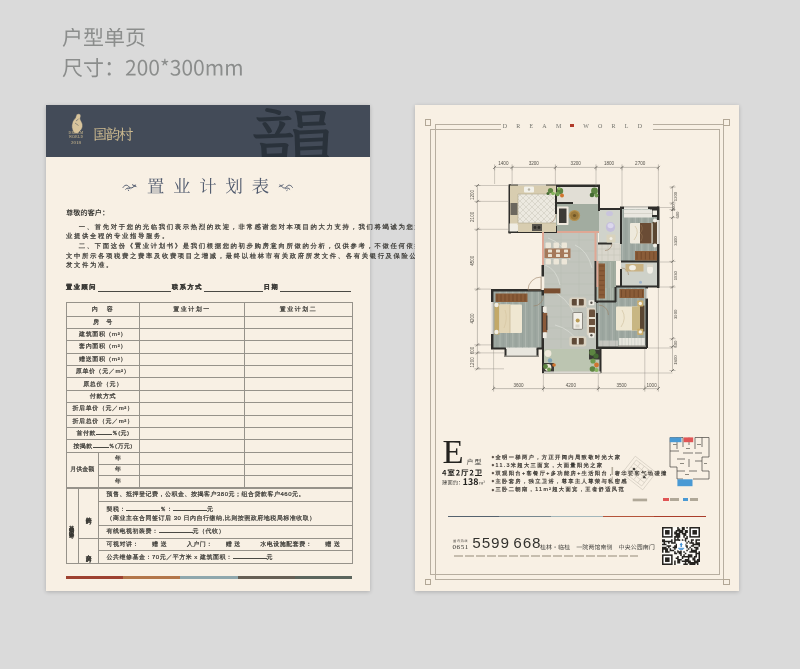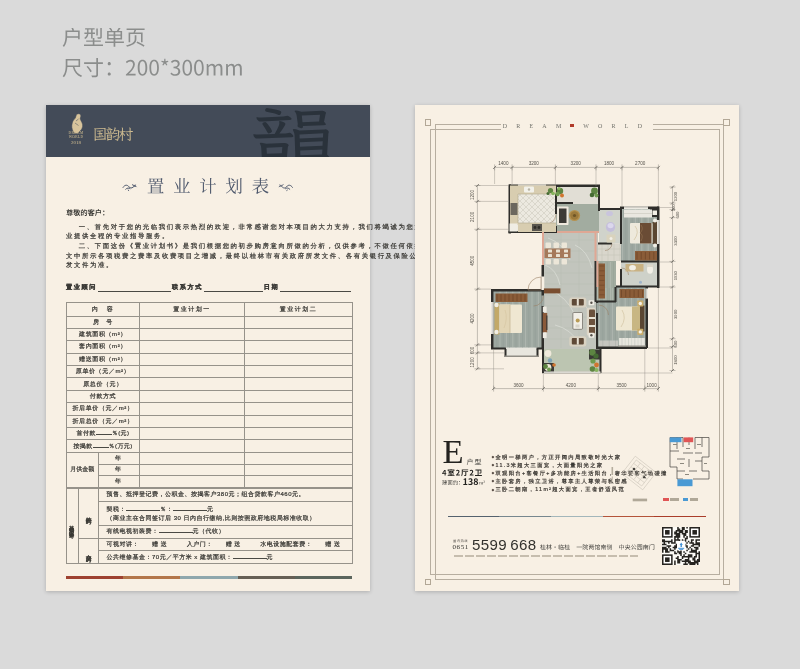--- a/index.html
+++ b/index.html
@@ -826,21 +826,21 @@
       <div style="flex:1;background:#b4543a"></div>
       <div style="flex:1;background:#aa3d2a"></div>
 </div>
 
 <svg class="ab" style="left:38px;top:434.2px" width="20" height="5" viewBox="0 0 20 5">
       <path transform="translate(0,3)" d="M2.1 -2.4H2.6V-2.1H2.1ZM1.3 -2.4H1.9V-2.1H1.3ZM0.6 -2.4H1.1V-2.1H0.6ZM0.6 -1.4V-0H0.2V0.2H3V-0H2.6V-1.4H1.6L1.6 -1.6H3V-1.7H1.7L1.7 -1.9H2.9V-2.6H0.4V-1.9H1.5L1.4 -1.7H0.2V-1.6H1.4L1.4 -1.4ZM0.8 -0V-0.2H2.3V-0ZM0.8 -0.9H2.3V-0.7H0.8ZM0.8 -1V-1.2H2.3V-1ZM0.8 -0.6H2.3V-0.4H0.8Z M4.2 -2.5C4.3 -2.3 4.5 -2.1 4.6 -2L4.8 -2.2C4.7 -2.3 4.5 -2.5 4.3 -2.6ZM3.9 -1.7V-1.5H4.4V-0.4C4.4 -0.2 4.3 -0.1 4.2 -0.1C4.3 -0 4.3 0.1 4.4 0.1C4.4 0.1 4.5 -0 5 -0.4C5 -0.5 5 -0.5 5 -0.6L4.6 -0.4V-1.7ZM5.4 -2.7C5.3 -2.3 5.1 -1.9 4.8 -1.6C4.9 -1.6 5 -1.5 5 -1.5C5.1 -1.6 5.3 -1.8 5.4 -2H6.6C6.5 -0.6 6.5 -0.1 6.4 -0C6.3 0 6.3 0 6.2 0C6.2 0 6 0 5.8 0C5.8 0.1 5.9 0.2 5.9 0.2C6 0.2 6.2 0.2 6.3 0.2C6.4 0.2 6.5 0.2 6.6 0.1C6.7 -0.1 6.8 -0.6 6.8 -2.1C6.8 -2.1 6.8 -2.2 6.8 -2.2H5.5C5.6 -2.3 5.6 -2.5 5.7 -2.6ZM6 -0.9V-0.6H5.4V-0.9ZM6 -1.1H5.4V-1.5H6ZM5.2 -1.7V-0.2H5.4V-0.4H6.2V-1.7Z M8.7 -0.4C8.7 -0.2 8.8 0.1 8.8 0.2L9 0.2C9 0.1 9 -0.2 8.9 -0.4ZM9.4 -0.4C9.4 -0.2 9.5 0.1 9.6 0.2L9.8 0.2C9.8 0 9.7 -0.2 9.6 -0.4ZM10 -0.4C10.2 -0.2 10.4 0.1 10.4 0.3L10.7 0.2C10.6 -0 10.4 -0.3 10.2 -0.5ZM8.2 -0.4C8.1 -0.2 7.9 0 7.7 0.2L8 0.3C8.1 0.1 8.3 -0.2 8.4 -0.4ZM8.3 -2.7V-2.2H7.8V-2H8.3V-1.5L7.7 -1.4L7.8 -1.2L8.3 -1.3V-0.8C8.3 -0.8 8.3 -0.8 8.2 -0.8C8.2 -0.8 8.1 -0.7 7.9 -0.8C7.9 -0.7 8 -0.6 8 -0.5C8.2 -0.5 8.3 -0.5 8.4 -0.6C8.5 -0.6 8.5 -0.7 8.5 -0.8V-1.4L8.9 -1.5L8.9 -1.7L8.5 -1.6V-2H8.9V-2.2H8.5V-2.7ZM9.4 -2.7 9.4 -2.2H9V-2H9.4C9.4 -1.8 9.4 -1.6 9.3 -1.5L9.1 -1.6L8.9 -1.5C9 -1.4 9.2 -1.3 9.3 -1.3C9.2 -1 9 -0.8 8.8 -0.7C8.8 -0.7 8.9 -0.6 8.9 -0.5C9.2 -0.7 9.4 -0.9 9.5 -1.1C9.6 -1 9.8 -0.9 9.8 -0.8L10 -1C9.9 -1.1 9.7 -1.2 9.5 -1.3C9.6 -1.5 9.6 -1.8 9.6 -2H10.1C10 -1.1 10 -0.5 10.4 -0.5C10.6 -0.5 10.7 -0.6 10.7 -1C10.7 -1 10.6 -1 10.5 -1.1C10.5 -0.8 10.5 -0.7 10.4 -0.7C10.3 -0.7 10.3 -1.2 10.3 -2.2H9.6L9.6 -2.7Z M11.6 -0.2 11.6 0.1C11.9 -0 12.3 -0.1 12.7 -0.3L12.6 -0.5C12.2 -0.3 11.8 -0.2 11.6 -0.2ZM13.7 -2.5C13.8 -2.4 14 -2.3 14.1 -2.2L14.3 -2.4C14.2 -2.4 14 -2.6 13.8 -2.6ZM11.6 -1.4C11.7 -1.4 11.8 -1.4 12.1 -1.4C12 -1.2 11.9 -1.1 11.8 -1C11.7 -0.9 11.6 -0.8 11.6 -0.8C11.6 -0.7 11.6 -0.6 11.6 -0.6C11.7 -0.6 11.8 -0.7 12.6 -0.8C12.6 -0.9 12.6 -1 12.6 -1L12 -0.9C12.2 -1.2 12.5 -1.5 12.7 -1.9L12.5 -2C12.4 -1.9 12.4 -1.8 12.3 -1.7L11.9 -1.6C12.1 -1.9 12.3 -2.2 12.4 -2.6L12.2 -2.7C12 -2.3 11.8 -1.9 11.7 -1.8C11.7 -1.7 11.6 -1.6 11.6 -1.6C11.6 -1.5 11.6 -1.4 11.6 -1.4ZM14.2 -1.1C14.1 -0.9 13.9 -0.7 13.7 -0.6C13.7 -0.7 13.6 -0.9 13.6 -1.2L14.4 -1.3L14.4 -1.5L13.6 -1.4C13.6 -1.5 13.5 -1.7 13.5 -1.8L14.3 -1.9L14.3 -2.1L13.5 -2C13.5 -2.2 13.5 -2.5 13.5 -2.7H13.3C13.3 -2.5 13.3 -2.2 13.3 -2L12.8 -1.9L12.8 -1.7L13.3 -1.8C13.3 -1.6 13.3 -1.5 13.3 -1.3L12.7 -1.2L12.8 -1L13.4 -1.1C13.4 -0.9 13.5 -0.6 13.5 -0.4C13.3 -0.2 12.9 -0.1 12.6 0C12.7 0.1 12.7 0.1 12.8 0.2C13.1 0.1 13.4 -0 13.6 -0.2C13.7 0.1 13.9 0.2 14.1 0.2C14.4 0.2 14.4 0.1 14.5 -0.2C14.4 -0.2 14.4 -0.3 14.3 -0.3C14.3 -0.1 14.3 0 14.2 0C14 0 13.9 -0.1 13.8 -0.4C14.1 -0.5 14.3 -0.8 14.4 -1Z" fill="#4a4540"></path>
     </svg>
 
 <div class="ab" style="left:37.5px;top:437.8px;font-family:'Liberation Serif',serif;font-size:7px;color:#33322e;letter-spacing:0.6px">0651</div>
 
-<div class="ab" style="left:57px;top:432.3px;font-family:Liberation Sans, sans-serif;font-size:15.1px;color:#33322e;letter-spacing:0.35px;line-height:15px">5599 668</div>
+<div class="ab" style="left:57px;top:432.3px;font-family:Liberation Mono, monospace;font-size:15.1px;color:#33322e;letter-spacing:0.35px;line-height:15px">5599 668</div>
 
 <svg class="ab" style="left:125px;top:438.6px" width="160" height="9" viewBox="0 0 160 9">
       <path transform="translate(0,5.3)" d="M1.1 -5V-3.8H0.3V-3.4H1.1C0.9 -2.6 0.5 -1.7 0.1 -1.2C0.2 -1.1 0.3 -0.9 0.4 -0.7C0.6 -1.1 0.9 -1.8 1.1 -2.4V0.5H1.5V-2.6C1.7 -2.3 1.9 -2 1.9 -1.8L2.2 -2.1C2.1 -2.3 1.7 -3 1.5 -3.2V-3.4H2.2V-3.8H1.5V-5ZM3.7 -4.9V-4.1H2.4V-3.7H3.7V-2.9H2.2V-2.5H5.6V-2.9H4.1V-3.7H5.3V-4.1H4.1V-4.9ZM3.7 -2.2V-1.6H2.3V-1.1H3.7V-0.2H1.9V0.2H5.7V-0.2H4.1V-1.1H5.4V-1.6H4.1V-2.2Z M10 -5V-3.7H9V-3.3H9.9C9.7 -2.3 9.1 -1.3 8.5 -0.8C8.6 -0.7 8.8 -0.5 8.8 -0.4C9.3 -0.9 9.7 -1.6 10 -2.4V0.5H10.5V-2.5C10.7 -1.7 11.1 -1 11.4 -0.5C11.5 -0.6 11.7 -0.8 11.8 -0.9C11.3 -1.4 10.8 -2.3 10.6 -3.3H11.6V-3.7H10.5V-5ZM7.4 -5V-3.7H6.4V-3.3H7.4C7.1 -2.4 6.7 -1.5 6.2 -1C6.3 -0.9 6.4 -0.7 6.5 -0.6C6.8 -1 7.2 -1.7 7.4 -2.4V0.5H7.9V-2.6C8.1 -2.3 8.4 -1.9 8.5 -1.7L8.8 -2C8.7 -2.2 8.1 -3 7.9 -3.1V-3.3H8.7V-3.7H7.9V-5Z M15.1 -2.9C14.7 -2.9 14.4 -2.6 14.4 -2.2C14.4 -1.9 14.7 -1.6 15.1 -1.6C15.4 -1.6 15.7 -1.9 15.7 -2.2C15.7 -2.6 15.4 -2.9 15.1 -2.9Z M18.7 -4.2V-0.3H19.1V-4.2ZM19.6 -4.9V0.4H20.1V-4.9ZM21.6 -3.4C21.9 -3.1 22.4 -2.7 22.6 -2.4L22.9 -2.8C22.7 -3 22.2 -3.4 21.9 -3.6ZM21.3 -5C21 -4.2 20.7 -3.4 20.2 -2.9C20.3 -2.8 20.5 -2.7 20.6 -2.7C20.9 -3 21.1 -3.4 21.3 -3.8H23.8V-4.3H21.5C21.6 -4.5 21.6 -4.7 21.7 -4.9ZM21.9 -0.3H21.1V-1.8H21.9ZM22.3 -0.3V-1.8H23.2V-0.3ZM20.7 -2.2V0.5H21.1V0.2H23.2V0.4H23.6V-2.2Z M25.3 -5V-3.8H24.5V-3.4H25.3C25.1 -2.6 24.7 -1.7 24.3 -1.2C24.4 -1.1 24.5 -0.9 24.6 -0.7C24.8 -1.1 25.1 -1.8 25.3 -2.4V0.5H25.7V-2.6C25.9 -2.3 26.1 -2 26.1 -1.8L26.4 -2.1C26.3 -2.3 25.9 -3 25.7 -3.2V-3.4H26.4V-3.8H25.7V-5ZM27.9 -4.9V-4.1H26.6V-3.7H27.9V-2.9H26.4V-2.5H29.8V-2.9H28.3V-3.7H29.5V-4.1H28.3V-4.9ZM27.9 -2.2V-1.6H26.5V-1.1H27.9V-0.2H26.1V0.2H29.9V-0.2H28.3V-1.1H29.6V-1.6H28.3V-2.2Z M36.6 -2.5V-2.1H42V-2.5Z M45.1 -3.2V-2.8H47.5V-3.2ZM44.6 -2.1V-1.7H45.5C45.4 -0.8 45.1 -0.2 44.1 0.1C44.2 0.2 44.3 0.4 44.4 0.5C45.5 0.1 45.8 -0.6 45.9 -1.7H46.5V-0.2C46.5 0.3 46.6 0.4 47 0.4C47.1 0.4 47.5 0.4 47.6 0.4C47.9 0.4 48 0.2 48.1 -0.6C47.9 -0.6 47.8 -0.7 47.7 -0.7C47.7 -0.1 47.6 0 47.5 0C47.4 0 47.1 0 47.1 0C47 0 46.9 -0 46.9 -0.2V-1.7H48V-2.1ZM45.8 -4.9C45.9 -4.7 46 -4.4 46.1 -4.2H44.6V-3.2H45V-3.8H47.5V-3.2H47.9V-4.2H46.5L46.6 -4.3C46.5 -4.5 46.4 -4.8 46.2 -5ZM42.8 -4.7V0.5H43.2V-4.3H44C43.9 -3.9 43.7 -3.4 43.5 -3C43.9 -2.5 44.1 -2.1 44.1 -1.8C44.1 -1.6 44 -1.4 43.9 -1.4C43.9 -1.3 43.8 -1.3 43.7 -1.3C43.7 -1.3 43.5 -1.3 43.4 -1.3C43.5 -1.2 43.5 -1 43.5 -0.9C43.6 -0.9 43.8 -0.9 43.9 -0.9C44 -0.9 44.1 -1 44.2 -1C44.4 -1.2 44.5 -1.4 44.5 -1.7C44.5 -2.1 44.4 -2.5 43.9 -3C44.1 -3.5 44.3 -4.1 44.5 -4.6L44.2 -4.7L44.2 -4.7Z M49 -3.3V0.5H49.4V-2.9H50.4C50.3 -2.2 50.2 -1.3 49.5 -0.7C49.6 -0.6 49.8 -0.5 49.8 -0.4C50.2 -0.8 50.5 -1.3 50.6 -1.8C50.8 -1.5 51 -1.3 51.1 -1.1L51.4 -1.4C51.2 -1.7 51 -2 50.7 -2.3C50.8 -2.5 50.8 -2.7 50.8 -2.9H51.9C51.8 -2.2 51.7 -1.3 51 -0.7C51.1 -0.6 51.3 -0.5 51.3 -0.4C51.8 -0.8 52 -1.3 52.1 -1.8C52.5 -1.4 52.8 -1 52.9 -0.7L53.2 -1C53 -1.4 52.6 -1.9 52.2 -2.3C52.3 -2.5 52.3 -2.7 52.3 -2.9H53.3V-0.1C53.3 0 53.2 0 53.1 0C53 0 52.6 0 52.2 0C52.3 0.2 52.3 0.3 52.3 0.5C52.9 0.5 53.2 0.5 53.4 0.4C53.7 0.3 53.7 0.2 53.7 -0.1V-3.3H52.3V-4.1H54V-4.5H48.8V-4.1H50.4V-3.3ZM50.8 -4.1H51.9V-3.3H50.8Z M58.1 -4.8C58.2 -4.7 58.3 -4.4 58.3 -4.3H56.9V-3.3H57.2V0.5H57.6V0.2H59.4V0.4H59.8V-1.4H57.6V-1.9H59.5V-3.4H57.3V-3.9H59.6V-3.3H60V-4.3H58.5L58.8 -4.4C58.8 -4.5 58.6 -4.8 58.5 -5ZM57.6 -0.2V-1H59.4V-0.2ZM57.6 -3H59.1V-2.3H57.6ZM55.3 -4.9C55.2 -4.1 55 -3.2 54.7 -2.7C54.8 -2.6 54.9 -2.4 55 -2.4C55.2 -2.7 55.4 -3.2 55.5 -3.6H56.3C56.2 -3.4 56.1 -3.1 56 -2.8L56.3 -2.7C56.5 -3 56.7 -3.5 56.8 -4L56.5 -4.1L56.4 -4H55.6C55.7 -4.3 55.7 -4.6 55.7 -4.9ZM55.4 0.4C55.5 0.3 55.6 0.2 56.7 -0.6C56.7 -0.7 56.6 -0.9 56.6 -1L55.9 -0.5V-2.8H55.5V-0.5C55.5 -0.2 55.3 0 55.1 0.1C55.2 0.2 55.4 0.3 55.4 0.4Z M62.4 -2.7C62.5 -2.5 62.7 -2.2 62.7 -2L63.1 -2.1C63 -2.3 62.9 -2.6 62.7 -2.8ZM63.2 -5V-4.4H60.9V-3.9H63.2V-3.3H61.2V0.5H61.6V-2.9H65.3V-0C65.3 0 65.3 0.1 65.2 0.1C65.1 0.1 64.7 0.1 64.3 0.1C64.4 0.2 64.4 0.4 64.5 0.5C65 0.5 65.3 0.5 65.5 0.4C65.7 0.3 65.7 0.2 65.7 -0V-3.3H63.7V-3.9H66.1V-4.4H63.7V-5ZM64.2 -2.8C64.1 -2.6 63.9 -2.2 63.8 -2H62.1V-1.6H63.2V-1H61.9V-0.7H63.2V0.4H63.6V-0.7H65V-1H63.6V-1.6H64.9V-2H64.1C64.3 -2.2 64.4 -2.5 64.6 -2.7Z M69.4 -0.6C69.7 -0.3 70 0.1 70.1 0.4L70.4 0.2C70.3 -0.1 69.9 -0.5 69.6 -0.8ZM68.3 -4.6V-0.9H68.6V-4.2H69.9V-0.9H70.3V-4.6ZM71.6 -4.9V-0C71.6 0 71.6 0.1 71.5 0.1C71.4 0.1 71.2 0.1 70.9 0.1C71 0.2 71 0.3 71 0.5C71.4 0.5 71.7 0.4 71.8 0.4C71.9 0.3 72 0.2 72 -0V-4.9ZM70.8 -4.4V-0.9H71.1V-4.4ZM69.1 -3.8V-1.8C69.1 -1.1 69 -0.3 68.1 0.2C68.2 0.3 68.3 0.4 68.3 0.5C69.3 -0.1 69.4 -1 69.4 -1.8V-3.8ZM67.7 -5C67.5 -4 67.1 -3.1 66.7 -2.5C66.8 -2.4 66.9 -2.2 66.9 -2.1C67.1 -2.3 67.2 -2.6 67.4 -2.9V0.5H67.7V-3.7C67.9 -4.1 68 -4.5 68.1 -4.9Z M81.4 -5V-3.9H79.2V-1.1H79.7V-1.5H81.4V0.5H81.8V-1.5H83.5V-1.1H84V-3.9H81.8V-5ZM79.7 -1.9V-3.5H81.4V-1.9ZM83.5 -1.9H81.8V-3.5H83.5Z M87.4 -5V-4.1H85.7V-2.2H85V-1.8H87.2C86.9 -1 86.3 -0.4 85 0.1C85 0.2 85.2 0.4 85.2 0.5C86.7 -0 87.4 -0.8 87.7 -1.6C88.1 -0.5 88.9 0.2 90.1 0.5C90.2 0.3 90.3 0.2 90.4 0.1C89.2 -0.2 88.5 -0.8 88.1 -1.8H90.3V-2.2H89.7V-4.1H87.8V-5ZM86.1 -2.2V-3.7H87.4V-3.1C87.4 -2.8 87.4 -2.5 87.3 -2.2ZM89.2 -2.2H87.8C87.8 -2.5 87.8 -2.8 87.8 -3.1V-3.7H89.2Z M92.7 -4.8C92.3 -3.9 91.7 -3.1 91.1 -2.5C91.2 -2.5 91.4 -2.3 91.5 -2.2C92.1 -2.8 92.7 -3.7 93.1 -4.7ZM94.7 -4.8 94.2 -4.7C94.7 -3.8 95.4 -2.8 96.1 -2.2C96.2 -2.3 96.3 -2.5 96.4 -2.6C95.8 -3.1 95.1 -4 94.7 -4.8ZM91.7 0.1C91.9 0 92.2 -0 95.4 -0.2C95.5 0 95.7 0.2 95.8 0.4L96.2 0.2C95.9 -0.3 95.3 -1.2 94.8 -1.8L94.4 -1.6C94.6 -1.3 94.8 -1 95.1 -0.6L92.3 -0.5C92.9 -1.2 93.5 -2.1 94 -3L93.5 -3.2C93 -2.2 92.3 -1.1 92.1 -0.9C91.8 -0.6 91.7 -0.4 91.5 -0.4C91.6 -0.3 91.7 -0 91.7 0.1Z M98.3 -3.7V-3.3H101.2V-3.7ZM98 -2.7V-2.3H98.9C98.9 -1.4 98.7 -1 97.9 -0.7C98 -0.6 98.1 -0.5 98.1 -0.4C99 -0.7 99.3 -1.3 99.3 -2.3H100V-1.1C100 -0.7 100.1 -0.6 100.5 -0.6C100.6 -0.6 101 -0.6 101.1 -0.6C101.4 -0.6 101.5 -0.7 101.6 -1.4C101.5 -1.4 101.3 -1.5 101.2 -1.5C101.2 -1 101.2 -0.9 101 -0.9C101 -0.9 100.6 -0.9 100.6 -0.9C100.4 -0.9 100.4 -0.9 100.4 -1.1V-2.3H101.5V-2.7ZM97.3 -4.7V0.5H97.7V0.2H101.8V0.5H102.2V-4.7ZM97.7 -0.2V-4.3H101.8V-0.2Z M104.7 -2.7C104.9 -2.5 105 -2.2 105.1 -2L105.4 -2.1C105.4 -2.3 105.2 -2.6 105.1 -2.8ZM105.6 -5V-4.4H103.2V-3.9H105.6V-3.3H103.5V0.5H104V-2.9H107.6V-0C107.6 0 107.6 0.1 107.5 0.1C107.4 0.1 107 0.1 106.7 0.1C106.7 0.2 106.8 0.4 106.8 0.5C107.3 0.5 107.6 0.5 107.8 0.4C108 0.3 108.1 0.2 108.1 -0V-3.3H106V-3.9H108.4V-4.4H106V-5ZM106.5 -2.8C106.4 -2.6 106.2 -2.2 106.1 -2H104.4V-1.6H105.6V-1H104.3V-0.7H105.6V0.4H106V-0.7H107.3V-1H106V-1.6H107.2V-2H106.5C106.6 -2.2 106.8 -2.5 106.9 -2.7Z M109.6 -4.7C110 -4.4 110.3 -3.9 110.5 -3.6L110.8 -3.9C110.7 -4.2 110.3 -4.6 110 -5ZM109.4 -3.8V0.5H109.9V-3.8ZM111 -4.7V-4.3H113.8V-0.1C113.8 0 113.8 0 113.7 0C113.6 0 113.1 0 112.7 0C112.8 0.2 112.8 0.3 112.9 0.5C113.4 0.5 113.8 0.5 114 0.4C114.2 0.3 114.3 0.2 114.3 -0.1V-4.7Z" fill="#3d3c38"></path>
     </svg>
 
 <div class="ab" style="left:38.5px;top:450px;width:184px;height:1.6px;background:repeating-linear-gradient(90deg,#c6bdae 0 9px,#f8f0e4 9px 11px)"></div>
 
 <svg class="ab" style="left:247px;top:422px" width="38" height="38" viewBox="0 0 38 38">
       <rect width="38" height="38" fill="#fdfcf8"></rect>
       <path d="M0.00 12.16h1.52v1.52h-1.52ZM0.00 13.68h1.52v1.52h-1.52ZM0.00 16.72h1.52v1.52h-1.52ZM0.00 19.76h1.52v1.52h-1.52ZM0.00 21.28h1.52v1.52h-1.52ZM0.00 22.80h1.52v1.52h-1.52ZM0.00 24.32h1.52v1.52h-1.52ZM1.52 12.16h1.52v1.52h-1.52ZM1.52 13.68h1.52v1.52h-1.52ZM1.52 15.20h1.52v1.52h-1.52ZM1.52 16.72h1.52v1.52h-1.52ZM1.52 19.76h1.52v1.52h-1.52ZM1.52 21.28h1.52v1.52h-1.52ZM3.04 13.68h1.52v1.52h-1.52ZM3.04 16.72h1.52v1.52h-1.52ZM3.04 19.76h1.52v1.52h-1.52ZM3.04 21.28h1.52v1.52h-1.52ZM3.04 22.80h1.52v1.52h-1.52ZM3.04 24.32h1.52v1.52h-1.52ZM4.56 13.68h1.52v1.52h-1.52ZM4.56 18.24h1.52v1.52h-1.52ZM4.56 21.28h1.52v1.52h-1.52ZM4.56 22.80h1.52v1.52h-1.52ZM4.56 24.32h1.52v1.52h-1.52ZM6.08 13.68h1.52v1.52h-1.52ZM6.08 15.20h1.52v1.52h-1.52ZM6.08 18.24h1.52v1.52h-1.52ZM6.08 19.76h1.52v1.52h-1.52ZM6.08 24.32h1.52v1.52h-1.52ZM7.60 13.68h1.52v1.52h-1.52ZM7.60 18.24h1.52v1.52h-1.52ZM7.60 21.28h1.52v1.52h-1.52ZM7.60 22.80h1.52v1.52h-1.52ZM9.12 12.16h1.52v1.52h-1.52ZM9.12 13.68h1.52v1.52h-1.52ZM9.12 15.20h1.52v1.52h-1.52ZM9.12 22.80h1.52v1.52h-1.52ZM10.64 15.20h1.52v1.52h-1.52ZM10.64 19.76h1.52v1.52h-1.52ZM10.64 22.80h1.52v1.52h-1.52ZM12.16 4.56h1.52v1.52h-1.52ZM12.16 6.08h1.52v1.52h-1.52ZM12.16 9.12h1.52v1.52h-1.52ZM12.16 10.64h1.52v1.52h-1.52ZM12.16 12.16h1.52v1.52h-1.52ZM12.16 13.68h1.52v1.52h-1.52ZM12.16 15.20h1.52v1.52h-1.52ZM12.16 18.24h1.52v1.52h-1.52ZM12.16 19.76h1.52v1.52h-1.52ZM12.16 21.28h1.52v1.52h-1.52ZM12.16 24.32h1.52v1.52h-1.52ZM12.16 25.84h1.52v1.52h-1.52ZM12.16 33.44h1.52v1.52h-1.52ZM12.16 34.96h1.52v1.52h-1.52ZM12.16 36.48h1.52v1.52h-1.52ZM13.68 3.04h1.52v1.52h-1.52ZM13.68 4.56h1.52v1.52h-1.52ZM13.68 6.08h1.52v1.52h-1.52ZM13.68 7.60h1.52v1.52h-1.52ZM13.68 9.12h1.52v1.52h-1.52ZM13.68 12.16h1.52v1.52h-1.52ZM13.68 16.72h1.52v1.52h-1.52ZM13.68 18.24h1.52v1.52h-1.52ZM13.68 19.76h1.52v1.52h-1.52ZM13.68 25.84h1.52v1.52h-1.52ZM13.68 30.40h1.52v1.52h-1.52ZM15.20 0.00h1.52v1.52h-1.52ZM15.20 1.52h1.52v1.52h-1.52ZM15.20 3.04h1.52v1.52h-1.52ZM15.20 6.08h1.52v1.52h-1.52ZM15.20 7.60h1.52v1.52h-1.52ZM15.20 9.12h1.52v1.52h-1.52ZM15.20 10.64h1.52v1.52h-1.52ZM15.20 12.16h1.52v1.52h-1.52ZM15.20 16.72h1.52v1.52h-1.52ZM15.20 18.24h1.52v1.52h-1.52ZM15.20 19.76h1.52v1.52h-1.52ZM15.20 21.28h1.52v1.52h-1.52ZM15.20 22.80h1.52v1.52h-1.52ZM15.20 24.32h1.52v1.52h-1.52ZM15.20 28.88h1.52v1.52h-1.52ZM15.20 30.40h1.52v1.52h-1.52ZM15.20 31.92h1.52v1.52h-1.52ZM15.20 33.44h1.52v1.52h-1.52ZM15.20 34.96h1.52v1.52h-1.52ZM16.72 1.52h1.52v1.52h-1.52ZM16.72 3.04h1.52v1.52h-1.52ZM16.72 4.56h1.52v1.52h-1.52ZM16.72 6.08h1.52v1.52h-1.52ZM16.72 7.60h1.52v1.52h-1.52ZM16.72 9.12h1.52v1.52h-1.52ZM16.72 12.16h1.52v1.52h-1.52ZM16.72 13.68h1.52v1.52h-1.52ZM16.72 19.76h1.52v1.52h-1.52ZM16.72 21.28h1.52v1.52h-1.52ZM16.72 24.32h1.52v1.52h-1.52ZM16.72 25.84h1.52v1.52h-1.52ZM16.72 31.92h1.52v1.52h-1.52ZM16.72 33.44h1.52v1.52h-1.52ZM16.72 34.96h1.52v1.52h-1.52ZM18.24 3.04h1.52v1.52h-1.52ZM18.24 4.56h1.52v1.52h-1.52ZM18.24 15.20h1.52v1.52h-1.52ZM18.24 18.24h1.52v1.52h-1.52ZM18.24 21.28h1.52v1.52h-1.52ZM18.24 22.80h1.52v1.52h-1.52ZM18.24 24.32h1.52v1.52h-1.52ZM18.24 25.84h1.52v1.52h-1.52ZM18.24 27.36h1.52v1.52h-1.52ZM18.24 31.92h1.52v1.52h-1.52ZM19.76 0.00h1.52v1.52h-1.52ZM19.76 1.52h1.52v1.52h-1.52ZM19.76 3.04h1.52v1.52h-1.52ZM19.76 4.56h1.52v1.52h-1.52ZM19.76 6.08h1.52v1.52h-1.52ZM19.76 12.16h1.52v1.52h-1.52ZM19.76 16.72h1.52v1.52h-1.52ZM19.76 28.88h1.52v1.52h-1.52ZM19.76 30.40h1.52v1.52h-1.52ZM19.76 33.44h1.52v1.52h-1.52ZM21.28 0.00h1.52v1.52h-1.52ZM21.28 1.52h1.52v1.52h-1.52ZM21.28 6.08h1.52v1.52h-1.52ZM21.28 7.60h1.52v1.52h-1.52ZM21.28 9.12h1.52v1.52h-1.52ZM21.28 13.68h1.52v1.52h-1.52ZM21.28 24.32h1.52v1.52h-1.52ZM21.28 27.36h1.52v1.52h-1.52ZM21.28 28.88h1.52v1.52h-1.52ZM21.28 33.44h1.52v1.52h-1.52ZM21.28 36.48h1.52v1.52h-1.52ZM22.80 3.04h1.52v1.52h-1.52ZM22.80 4.56h1.52v1.52h-1.52ZM22.80 6.08h1.52v1.52h-1.52ZM22.80 7.60h1.52v1.52h-1.52ZM22.80 10.64h1.52v1.52h-1.52ZM22.80 12.16h1.52v1.52h-1.52ZM22.80 13.68h1.52v1.52h-1.52ZM22.80 16.72h1.52v1.52h-1.52ZM22.80 18.24h1.52v1.52h-1.52ZM22.80 25.84h1.52v1.52h-1.52ZM22.80 28.88h1.52v1.52h-1.52ZM22.80 31.92h1.52v1.52h-1.52ZM22.80 33.44h1.52v1.52h-1.52ZM22.80 34.96h1.52v1.52h-1.52ZM22.80 36.48h1.52v1.52h-1.52ZM24.32 0.00h1.52v1.52h-1.52ZM24.32 3.04h1.52v1.52h-1.52ZM24.32 4.56h1.52v1.52h-1.52ZM24.32 9.12h1.52v1.52h-1.52ZM24.32 10.64h1.52v1.52h-1.52ZM24.32 15.20h1.52v1.52h-1.52ZM24.32 18.24h1.52v1.52h-1.52ZM24.32 19.76h1.52v1.52h-1.52ZM24.32 22.80h1.52v1.52h-1.52ZM24.32 28.88h1.52v1.52h-1.52ZM24.32 31.92h1.52v1.52h-1.52ZM24.32 33.44h1.52v1.52h-1.52ZM24.32 36.48h1.52v1.52h-1.52ZM25.84 13.68h1.52v1.52h-1.52ZM25.84 21.28h1.52v1.52h-1.52ZM25.84 27.36h1.52v1.52h-1.52ZM25.84 28.88h1.52v1.52h-1.52ZM25.84 30.40h1.52v1.52h-1.52ZM25.84 31.92h1.52v1.52h-1.52ZM25.84 33.44h1.52v1.52h-1.52ZM25.84 34.96h1.52v1.52h-1.52ZM27.36 15.20h1.52v1.52h-1.52ZM27.36 19.76h1.52v1.52h-1.52ZM27.36 24.32h1.52v1.52h-1.52ZM27.36 27.36h1.52v1.52h-1.52ZM27.36 28.88h1.52v1.52h-1.52ZM27.36 33.44h1.52v1.52h-1.52ZM27.36 34.96h1.52v1.52h-1.52ZM27.36 36.48h1.52v1.52h-1.52ZM28.88 12.16h1.52v1.52h-1.52ZM28.88 13.68h1.52v1.52h-1.52ZM28.88 15.20h1.52v1.52h-1.52ZM28.88 18.24h1.52v1.52h-1.52ZM28.88 21.28h1.52v1.52h-1.52ZM28.88 22.80h1.52v1.52h-1.52ZM28.88 24.32h1.52v1.52h-1.52ZM28.88 27.36h1.52v1.52h-1.52ZM28.88 28.88h1.52v1.52h-1.52ZM28.88 34.96h1.52v1.52h-1.52ZM28.88 36.48h1.52v1.52h-1.52ZM30.40 12.16h1.52v1.52h-1.52ZM30.40 15.20h1.52v1.52h-1.52ZM30.40 16.72h1.52v1.52h-1.52ZM30.40 18.24h1.52v1.52h-1.52ZM30.40 22.80h1.52v1.52h-1.52ZM30.40 24.32h1.52v1.52h-1.52ZM30.40 30.40h1.52v1.52h-1.52ZM30.40 31.92h1.52v1.52h-1.52ZM30.40 34.96h1.52v1.52h-1.52ZM30.40 36.48h1.52v1.52h-1.52ZM31.92 16.72h1.52v1.52h-1.52ZM31.92 19.76h1.52v1.52h-1.52ZM31.92 22.80h1.52v1.52h-1.52ZM31.92 24.32h1.52v1.52h-1.52ZM31.92 28.88h1.52v1.52h-1.52ZM31.92 30.40h1.52v1.52h-1.52ZM31.92 31.92h1.52v1.52h-1.52ZM31.92 33.44h1.52v1.52h-1.52ZM31.92 34.96h1.52v1.52h-1.52ZM31.92 36.48h1.52v1.52h-1.52ZM33.44 12.16h1.52v1.52h-1.52ZM33.44 13.68h1.52v1.52h-1.52ZM33.44 15.20h1.52v1.52h-1.52ZM33.44 16.72h1.52v1.52h-1.52ZM33.44 19.76h1.52v1.52h-1.52ZM33.44 21.28h1.52v1.52h-1.52ZM33.44 22.80h1.52v1.52h-1.52ZM33.44 24.32h1.52v1.52h-1.52ZM33.44 25.84h1.52v1.52h-1.52ZM33.44 27.36h1.52v1.52h-1.52ZM33.44 28.88h1.52v1.52h-1.52ZM33.44 33.44h1.52v1.52h-1.52ZM33.44 34.96h1.52v1.52h-1.52ZM34.96 12.16h1.52v1.52h-1.52ZM34.96 15.20h1.52v1.52h-1.52ZM34.96 16.72h1.52v1.52h-1.52ZM34.96 19.76h1.52v1.52h-1.52ZM34.96 21.28h1.52v1.52h-1.52ZM34.96 25.84h1.52v1.52h-1.52ZM34.96 31.92h1.52v1.52h-1.52ZM34.96 33.44h1.52v1.52h-1.52ZM34.96 34.96h1.52v1.52h-1.52ZM34.96 36.48h1.52v1.52h-1.52ZM36.48 12.16h1.52v1.52h-1.52ZM36.48 15.20h1.52v1.52h-1.52ZM36.48 16.72h1.52v1.52h-1.52ZM36.48 18.24h1.52v1.52h-1.52ZM36.48 24.32h1.52v1.52h-1.52ZM36.48 25.84h1.52v1.52h-1.52ZM36.48 27.36h1.52v1.52h-1.52ZM36.48 28.88h1.52v1.52h-1.52ZM36.48 30.40h1.52v1.52h-1.52ZM36.48 31.92h1.52v1.52h-1.52ZM36.48 33.44h1.52v1.52h-1.52Z" fill="#262420"></path>

